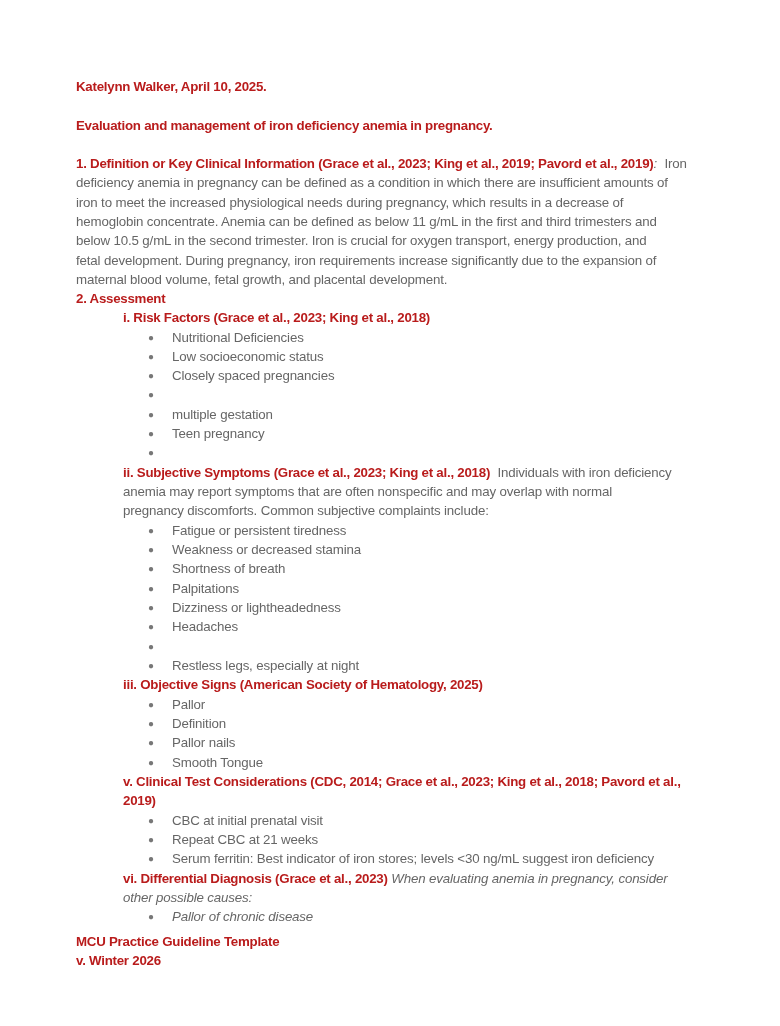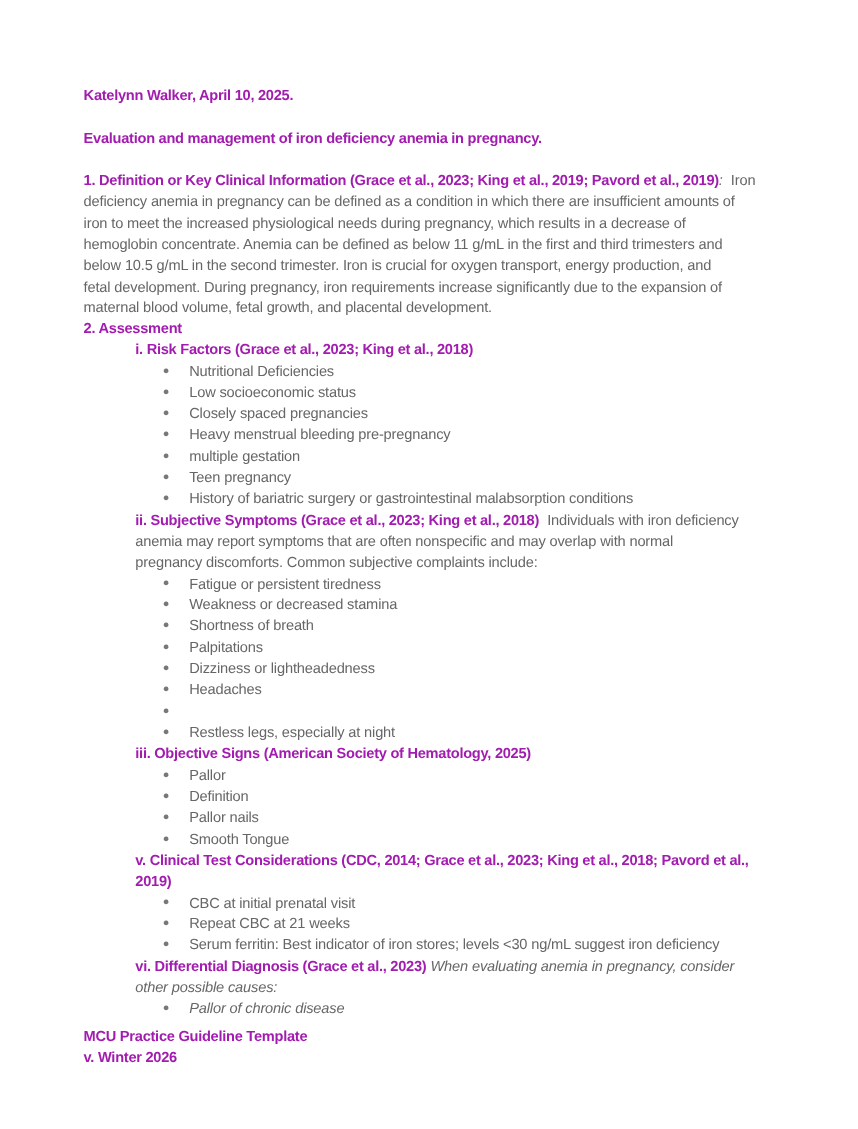--- a/index.html
+++ b/index.html
@@ -1,20 +1,20 @@
 <!DOCTYPE html>
 <html><head>
 <meta charset="utf-8">
 <style>
   html, body { margin: 0; padding: 0; background: #ffffff; }
   body { width: 780px; height: 1026px; position: relative; overflow: hidden;
          font-family: "Liberation Sans", "DejaVu Sans", sans-serif; }
   .page { position: absolute; left: 76px; top: 0; width: 630px; }
   .line { position: absolute; left: 0; font-size: 13.3px; line-height: 19.3px; white-space: nowrap; }
-  .b { font-weight: bold; color: #a21caf; letter-spacing: -0.25px; }
+  .b { font-weight: bold; color: #b91c1c; letter-spacing: -0.25px; }
   .g { color: #666666; letter-spacing: -0.15px; }
   .i { font-style: italic; }
   .li { position: absolute; white-space: nowrap; font-size: 13.3px; line-height: 19.3px; color: #666; letter-spacing: -0.15px; }
   .li .dot { position: absolute; left: -24px; top: 0; font-size: 10px; color: #777; }
 </style>
 </head>
 <body>
 
 <div class="page">
 
@@ -30,24 +30,24 @@
   <div class="line g" style="top:231px">below 10.5 g/mL in the second trimester. Iron is crucial for oxygen transport, energy production, and</div>
   <div class="line g" style="top:251px">fetal development. During pregnancy, iron requirements increase significantly due to the expansion of</div>
   <div class="line g" style="top:270px">maternal blood volume, fetal growth, and placental development.</div>
 
   <div class="line b" style="top:289px">2. Assessment</div>
 
   <div class="line b" style="top:308px; left:47px">i. Risk Factors (Grace et al., 2023; King et al., 2018)</div>
   <div class="li" style="top:328px; left:96px"><span class="dot">●</span><span>Nutritional Deficiencies</span></div>
   <div class="li" style="top:347px; left:96px"><span class="dot">●</span><span>Low socioeconomic status</span></div>
   <div class="li" style="top:366px; left:96px"><span class="dot">●</span><span>Closely spaced pregnancies</span></div>
-  <div class="li" style="top:385px; left:96px"><span class="dot">●</span><span>Heavy menstrual bleeding pre-pregnancy</span></div>
+  <div class="li" style="top:385px; left:96px"><span class="dot">●</span></div>
   <div class="li" style="top:405px; left:96px"><span class="dot">●</span><span>multiple gestation</span></div>
   <div class="li" style="top:424px; left:96px"><span class="dot">●</span><span>Teen pregnancy</span></div>
-  <div class="li" style="top:443px; left:96px"><span class="dot">●</span><span>History of bariatric surgery or gastrointestinal malabsorption conditions</span></div>
+  <div class="li" style="top:443px; left:96px"><span class="dot">●</span></div>
 
   <div class="line" style="top:463px; left:47px">
     <span class="b">ii. Subjective Symptoms (Grace et al., 2023; King et al., 2018)</span>&nbsp;&nbsp;<span class="g">Individuals with iron deficiency</span>
   </div>
   <div class="line g" style="top:482px; left:47px">anemia may report symptoms that are often nonspecific and may overlap with normal</div>
   <div class="line g" style="top:501px; left:47px">pregnancy discomforts. Common subjective complaints include:</div>
   <div class="li" style="top:521px; left:96px"><span class="dot">●</span><span>Fatigue or persistent tiredness</span></div>
   <div class="li" style="top:540px; left:96px"><span class="dot">●</span><span>Weakness or decreased stamina</span></div>
   <div class="li" style="top:559px; left:96px"><span class="dot">●</span><span>Shortness of breath</span></div>
   <div class="li" style="top:579px; left:96px"><span class="dot">●</span><span>Palpitations</span></div>

